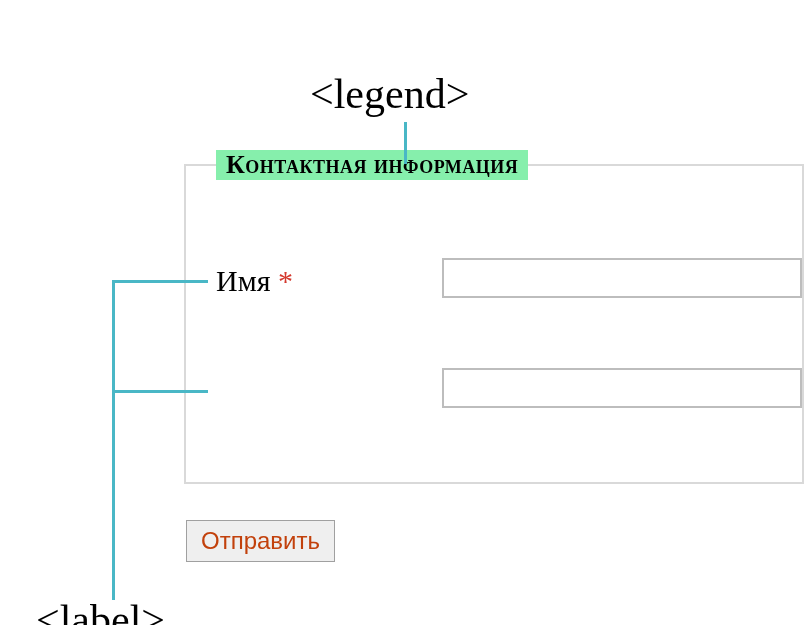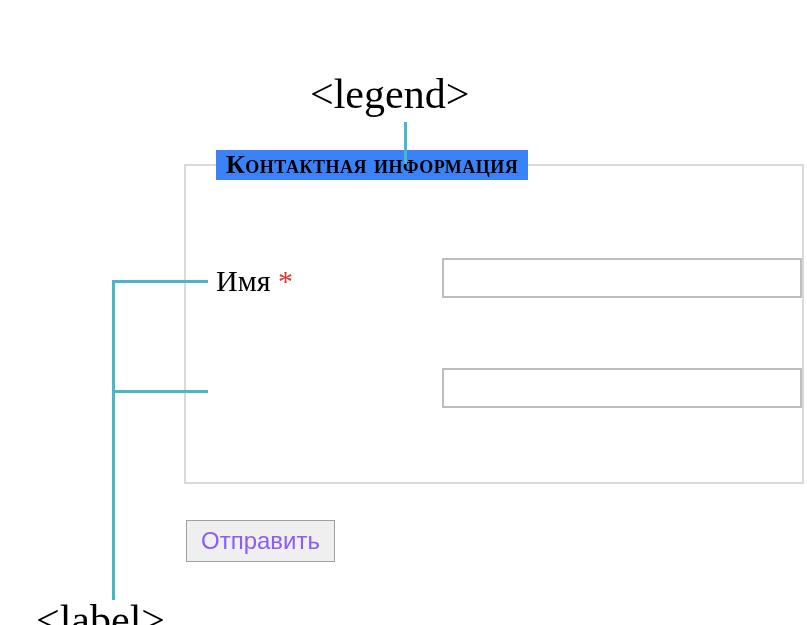--- a/index.html
+++ b/index.html
@@ -38,21 +38,21 @@
     left: 184px;
     width: 620px;   
     height: 320px;
     border: 2px solid #d9d9d9;
     box-sizing: border-box;
   }
   .legend {
     position: absolute;
     top: -16px;
     left: 30px;
-    background: #3b82f6;
+    background: #86efac;
     padding: 0 10px;
     font-size: 26px;
     font-variant: small-caps;
     letter-spacing: 0.5px;
     font-weight: bold;
   }
   
   .label {
     position: absolute;
     font-size: 30px;
@@ -93,21 +93,21 @@
   
   .submit-btn {
     position: absolute;
     top: 480px;
     left: 186px;
     font-family: Arial, Helvetica, sans-serif;
     font-size: 24px;
     padding: 6px 14px;
     background: #efefef;
     border: 1px solid #a0a0a0;
-    color: #8b5cf6;
+    color: #c2410c;
   }
   
   .line {
     position: absolute;
     background: #49b7c6;
   }
   
   .line-top {
     left: 404px;
     top: 82px;

